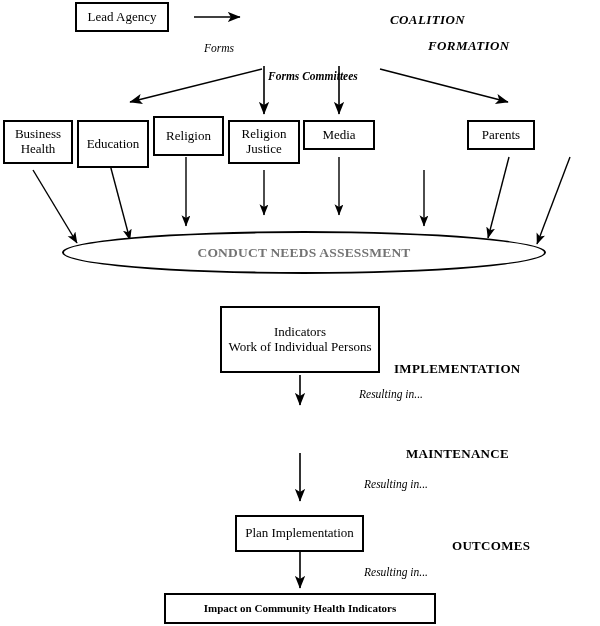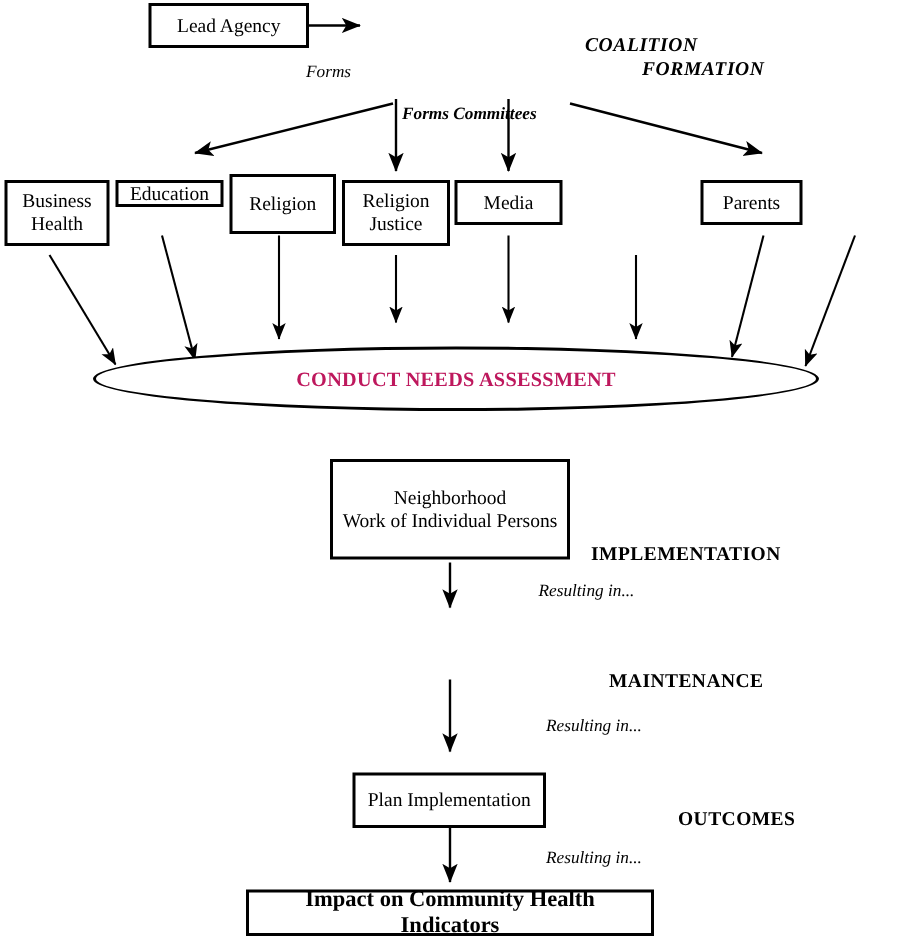--- a/index.html
+++ b/index.html
@@ -34,38 +34,38 @@
     font-size: 13px;
     line-height: 1.12;
     color: #000000;
   }
   .node-box .lines {
     display: block;
     width: 100%;
     padding: 0 3px;
     box-sizing: border-box;
   }
-  .node-box.bold { font-weight: bold; font-size: 15px; }
+  .node-box.bold { font-weight: bold; font-size: 11px; }
   .oval-node {
     position: absolute;
     box-sizing: border-box;
     border: 2px solid #000000;
     border-radius: 50%;
     background: #ffffff;
     display: flex;
     align-items: center;
     justify-content: center;
     text-align: center;
   }
   .oval-node .oval-label {
     font-family: "Liberation Serif", "DejaVu Serif", serif;
     font-weight: bold;
     font-size: 13.5px;
     letter-spacing: 0.2px;
-    color: #be185d;
+    color: #737373;
   }
   .phase-label {
     position: absolute;
     font-family: "Liberation Serif", "DejaVu Serif", serif;
     font-weight: bold;
     font-size: 13px;
     letter-spacing: 0.3px;
     color: #000000;
     white-space: nowrap;
   }
@@ -140,45 +140,45 @@
       <path d="M 300 375 L 300 405" stroke="#000000" stroke-width="1.6" fill="none" marker-end="url(#arrowhead)"></path>
     </g>
     <g>
       <path d="M 300 453 L 300 501" stroke="#000000" stroke-width="1.6" fill="none" marker-end="url(#arrowhead)"></path>
     </g>
     <g>
       <path d="M 300 546 L 300 588" stroke="#000000" stroke-width="1.6" fill="none" marker-end="url(#arrowhead)"></path>
     </g>
   </svg>
 
-  <div class="node-box" style="left:99px; top:2px; width:107px; height:30px;justify-content:center;">
+  <div class="node-box" style="left:75px; top:2px; width:94px; height:30px;justify-content:center;">
     <span class="lines">Lead Agency</span>
   </div>
 
 
-  <div class="phase-label italic" style="left:390px; top:22px;">COALITION</div>
+  <div class="phase-label italic" style="left:390px; top:12px;">COALITION</div>
   <div class="phase-label italic" style="left:428px; top:38px;">FORMATION</div>
   <div class="phase-label" style="left:394px; top:361px;">IMPLEMENTATION</div>
   <div class="phase-label" style="left:406px; top:446px;">MAINTENANCE</div>
   <div class="phase-label" style="left:418px; top:538px;margin-left:34px;">OUTCOMES</div>
 
   <div class="edge-label" style="left:204px; top:42px;">Forms</div>
   <div class="edge-label bold" style="left:268px; top:70px;">Forms Committees</div>
   <div class="edge-label" style="left:359px; top:388px;">Resulting in...</div>
   <div class="edge-label" style="left:364px; top:478px;">Resulting in...</div>
   <div class="edge-label" style="left:364px; top:566px;">Resulting in...</div>
 
   <div class="node-box" style="left:3px; top:120px; width:70px; height:44px;">
     <span class="lines">
       <span style="display:block;">Business</span>
       <span style="display:block;">Health</span>
     </span>
   </div>
 
-  <div class="node-box" style="left:77px; top:120px; width:72px; height:18px;font-family:Liberation Serif, serif;">
+  <div class="node-box" style="left:77px; top:120px; width:72px; height:48px;font-family:Liberation Serif, serif;">
     <span class="lines">Education</span>
   </div>
 
   <div class="node-box" style="left:153px; top:116px; width:71px; height:40px;">
     <span class="lines">Religion</span>
   </div>
 
   <div class="node-box" style="left:228px; top:120px; width:72px; height:44px;">
     <span class="lines">
       <span style="display:block;">Religion</span>
@@ -195,21 +195,21 @@
     <span class="lines">Parents</span>
   </div>
 
 
   <div class="oval-node" style="left:62px; top:231px; width:484px; height:43px;">
     <span class="oval-label">CONDUCT NEEDS ASSESSMENT</span>
   </div>
 
   <div class="node-box" style="left:220px; top:306px; width:160px; height:67px;">
     <span class="lines">
-      <span style="display:block;">Neighborhood</span>
+      <span style="display:block;">Indicators</span>
       <span style="display:block;">Work of Individual Persons</span>
     </span>
   </div>
 
 
   <div class="node-box" style="left:235px; top:515px; width:129px; height:37px;text-align:center;">
     <span class="lines">Plan Implementation</span>
   </div>
 
   <div class="node-box bold" style="left:164px; top:593px; width:272px; height:31px;">

